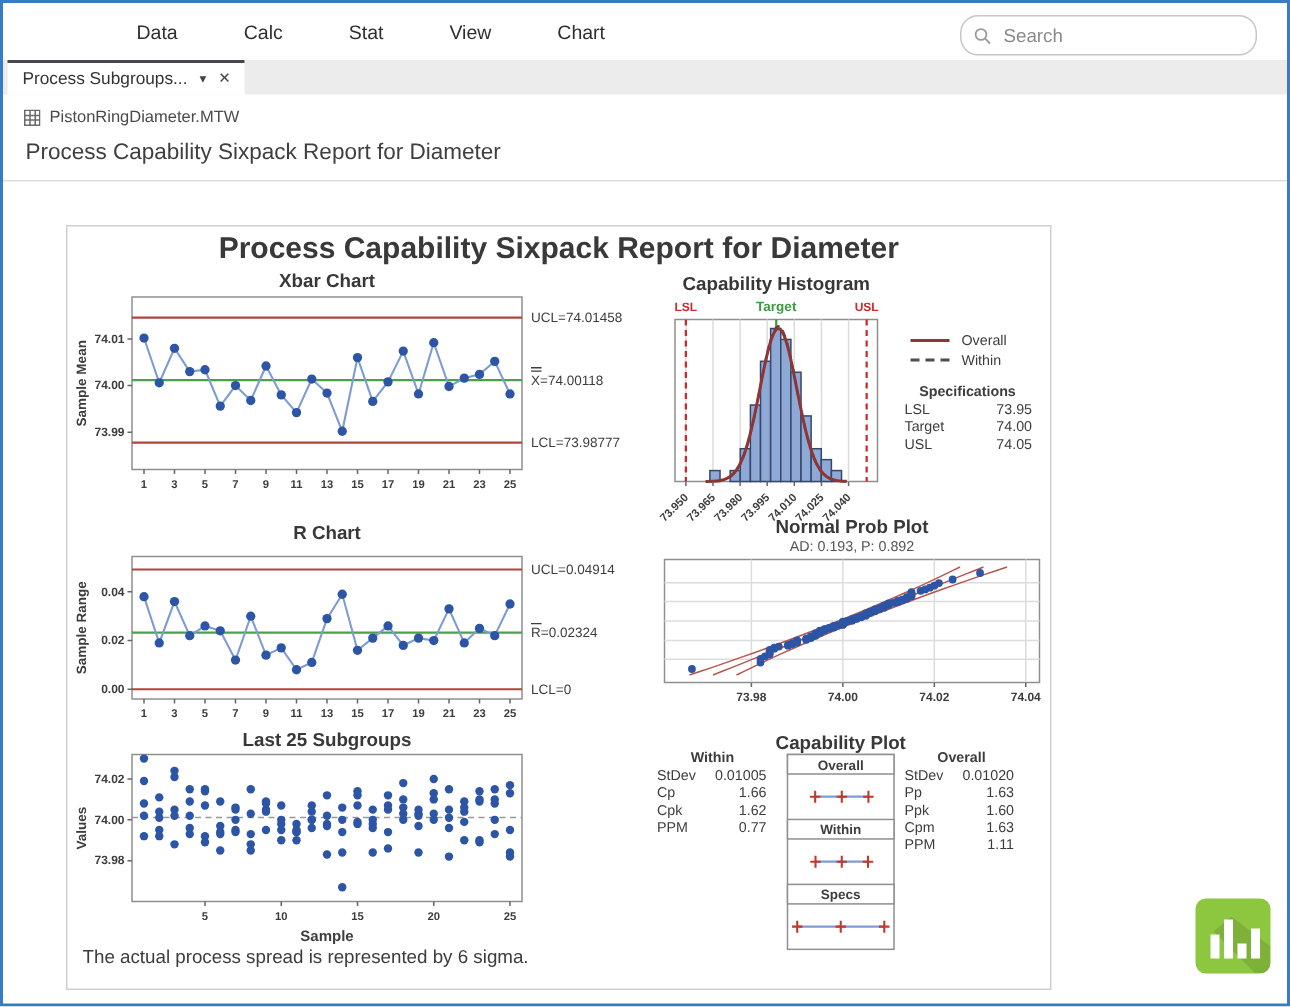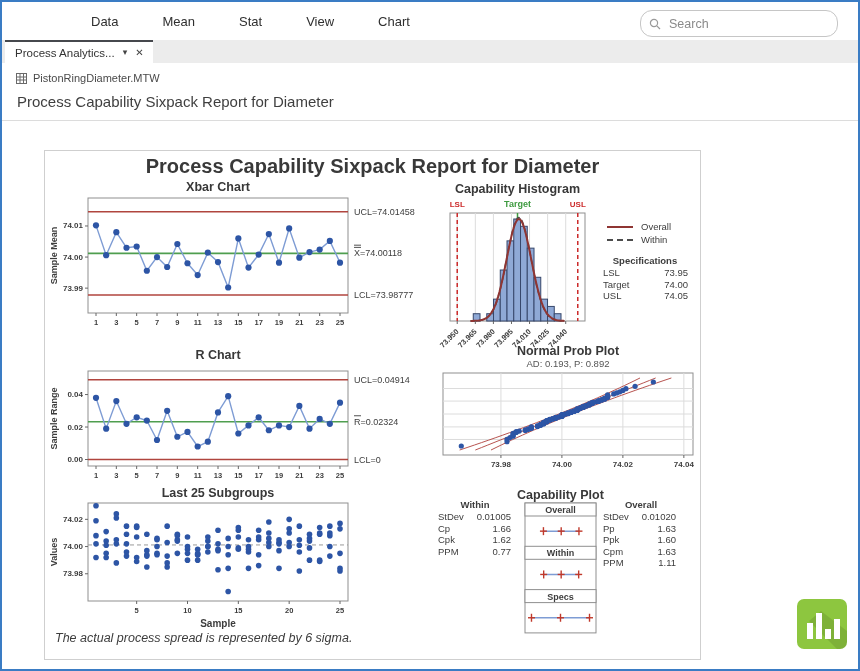--- a/index.html
+++ b/index.html
@@ -24,48 +24,48 @@
   
   .ws-row{margin:9px 0 0 14px;display:flex;align-items:flex-end;gap:6px;font-size:11px;color:#4a4a4a;}
   .page-heading{margin:9px 0 0 15px;font-size:15px;color:#3f3f3f;}
   .rule{margin-top:10px;border-top:1px solid #dcdcdc;height:0;}
   
   .report-panel{position:absolute;left:42px;top:148px;width:655px;height:508px;
     border:1px solid #cfcfcf;background:#fff;}
   .report-title{position:absolute;top:4px;left:0;right:0;text-align:center;
     font-size:20px;font-weight:bold;color:#393939;}
   .chart{position:absolute;}
-  .footnote{position:absolute;left:10px;top:480px;font-style:italic;font-size:12.5px;color:#3c3c3c;}
+  .footnote{position:absolute;left:10px;top:480px;font-size:12.5px;color:#3c3c3c;}
   
   .logo{position:absolute;left:795px;top:597px;width:50px;height:50px;border-radius:7px;
     background:#8dc63f;overflow:hidden;}
 </style>
 </head>
 <body>
 
 <div class="window">
 
   <div class="menubar">
     <span class="menu-item">Data</span>
-    <span class="menu-item">Mean</span>
+    <span class="menu-item">Calc</span>
     <span class="menu-item">Stat</span>
     <span class="menu-item">View</span>
     <span class="menu-item">Chart</span>
   </div>
   <div class="searchbox">
     <svg width="12" height="12" viewBox="0 0 12 12">
       <circle cx="5" cy="5" r="3.6" fill="none" stroke="#9a9a9a" stroke-width="1.2"></circle>
       <line x1="7.8" y1="7.8" x2="11" y2="11" stroke="#9a9a9a" stroke-width="1.2"></line>
     </svg>
     <input type="text" placeholder="Search" style="">
   </div>
 
   <div class="tabstrip">
     <div class="tab">
-      <span>Process Analytics...</span>
+      <span>Process Subgroups...</span>
       <span class="caret">▾</span>
       <span class="close">✕</span>
     </div>
   </div>
 
   <div class="ws-row">
     <svg width="11" height="11" viewBox="0 0 11 11">
       <rect x="0.5" y="0.5" width="10" height="10" fill="none" stroke="#6a6a6a"></rect>
       <line x1="0.5" y1="4" x2="10.5" y2="4" stroke="#6a6a6a"></line>
       <line x1="0.5" y1="7" x2="10.5" y2="7" stroke="#6a6a6a"></line>

